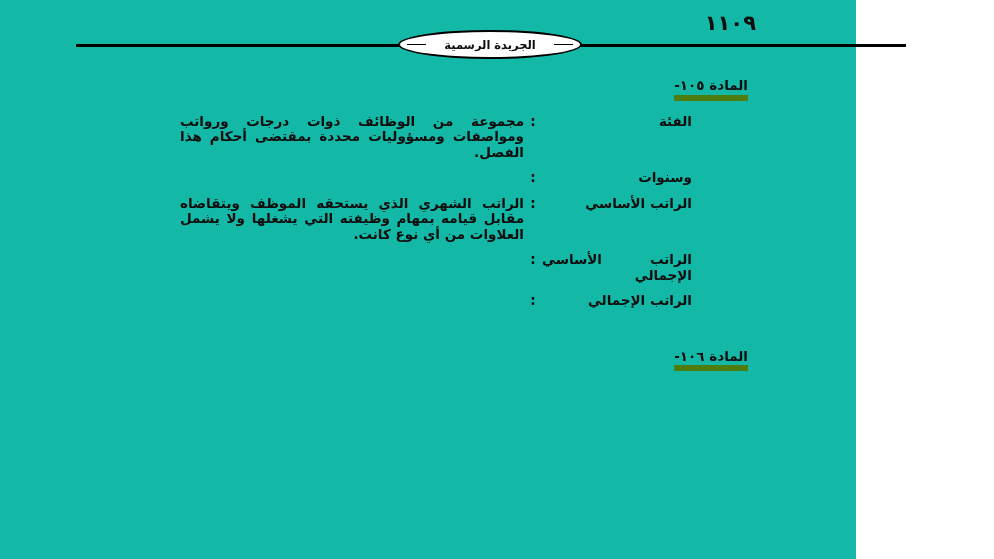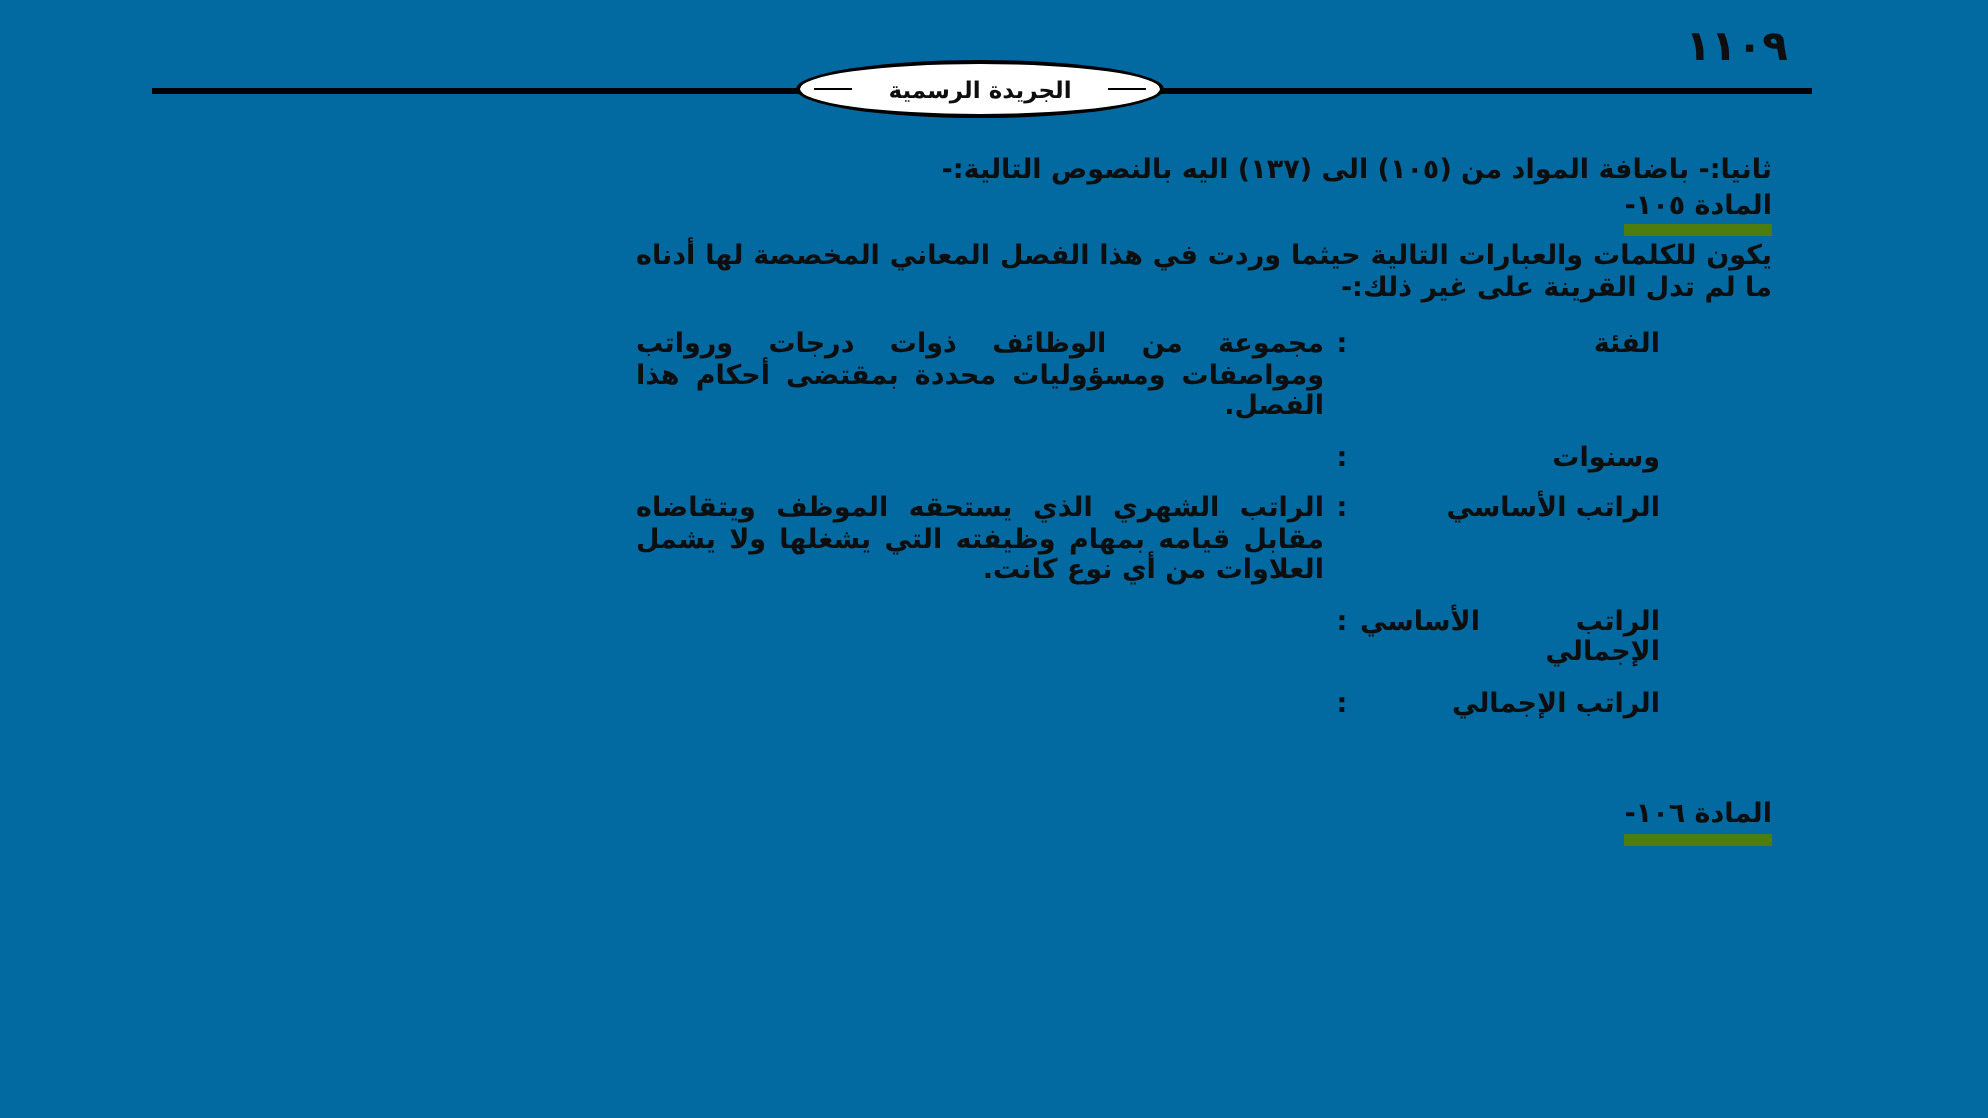--- a/index.html
+++ b/index.html
@@ -6,23 +6,23 @@
   html, body { margin: 0; padding: 0; }
   body {
     width: 994px; height: 559px;
     background: #ffffff;
     overflow: hidden;
     font-family: "DejaVu Sans", sans-serif;
     color: #0e0e0e;
   }
   .page {
     position: relative;
-    width: 994px; height: 559px;
+    width: 856px; height: 559px;
     direction: rtl;
-    background: #0369a1;
+    background: #14b8a6;
   }
   
   .page-number {
     position: absolute;
     top: 11px; right: 100px;
     font-size: 21px;
     font-weight: bold;
     letter-spacing: 9px;
     white-space: nowrap;
   }
@@ -93,25 +93,23 @@
   <div class="header-rule"></div>
 
   <div class="gazette-oval">
     <span class="oval-line"></span>
     <span class="gazette-label">الجريدة الرسمية</span>
     <span class="oval-line"></span>
   </div>
 
   <div class="content">
 
-    <p class="intro">ثانيا:- باضافة المواد من (١٠٥) الى (١٣٧) اليه بالنصوص التالية:-</p>
 
     <div class="article-heading">المادة ١٠٥-</div>
 
-    <p class="preamble">يكون للكلمات والعبارات التالية حيثما وردت في هذا الفصل المعاني المخصصة لها أدناه ما لم تدل القرينة على غير ذلك:-</p>
 
     <div class="definitions">
 
       <div class="def-row">
         <div class="def-term">الفئة</div>
         <div class="def-sep">:</div>
         <div class="def-text">مجموعة من الوظائف ذوات درجات ورواتب ومواصفات ومسؤوليات محددة بمقتضى أحكام هذا الفصل.</div>
       </div>
 
       <div class="def-row">

